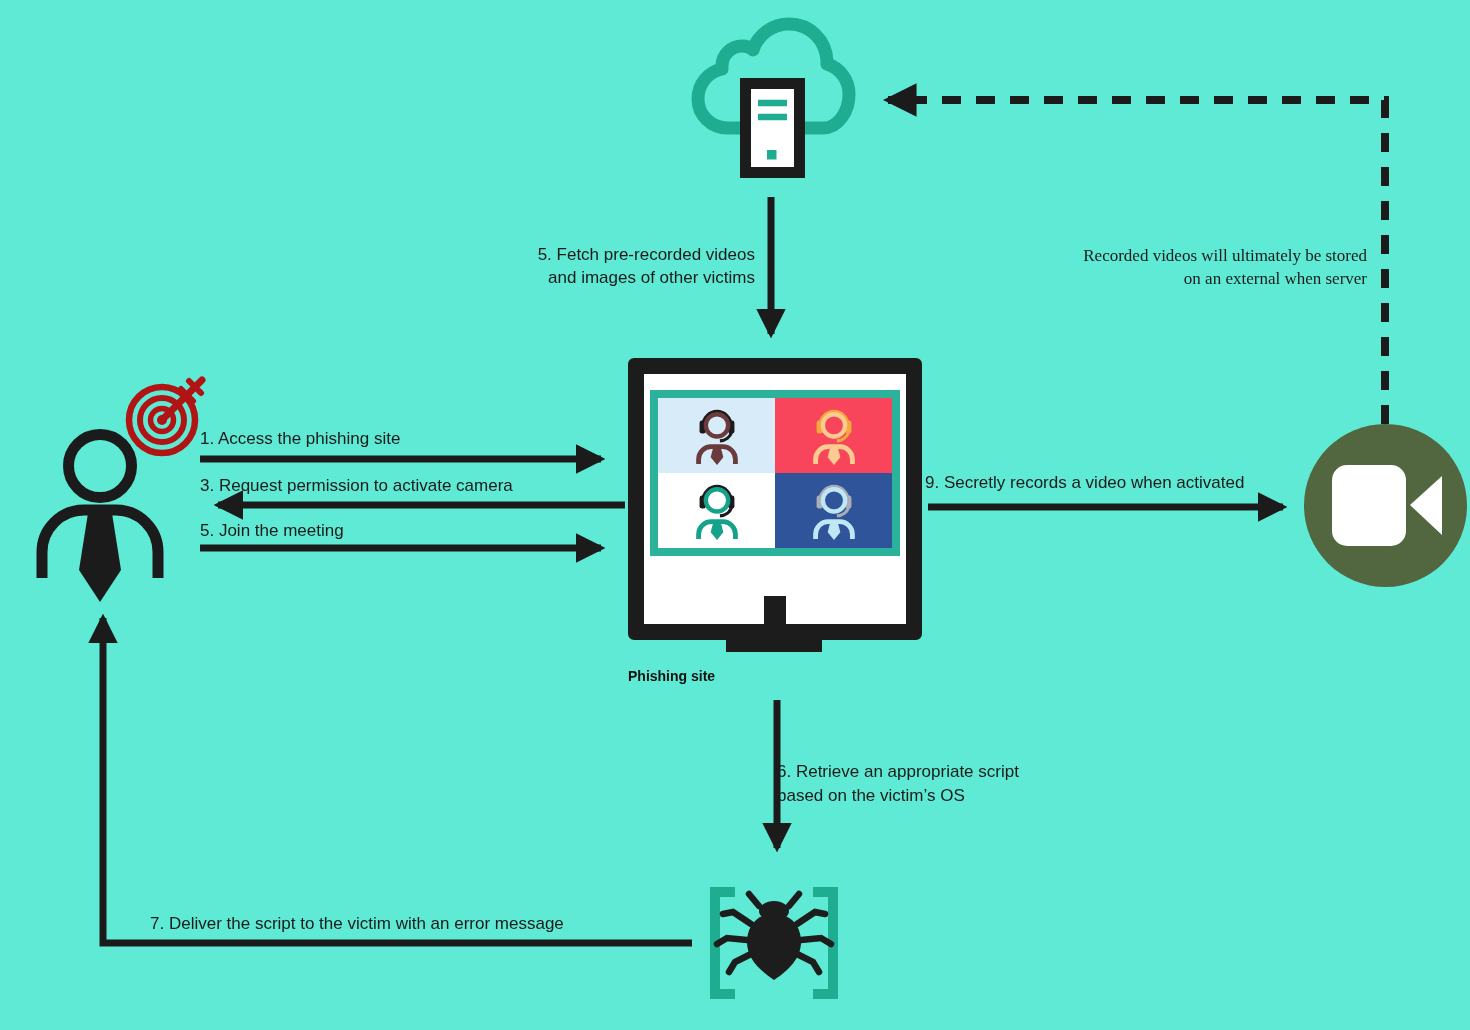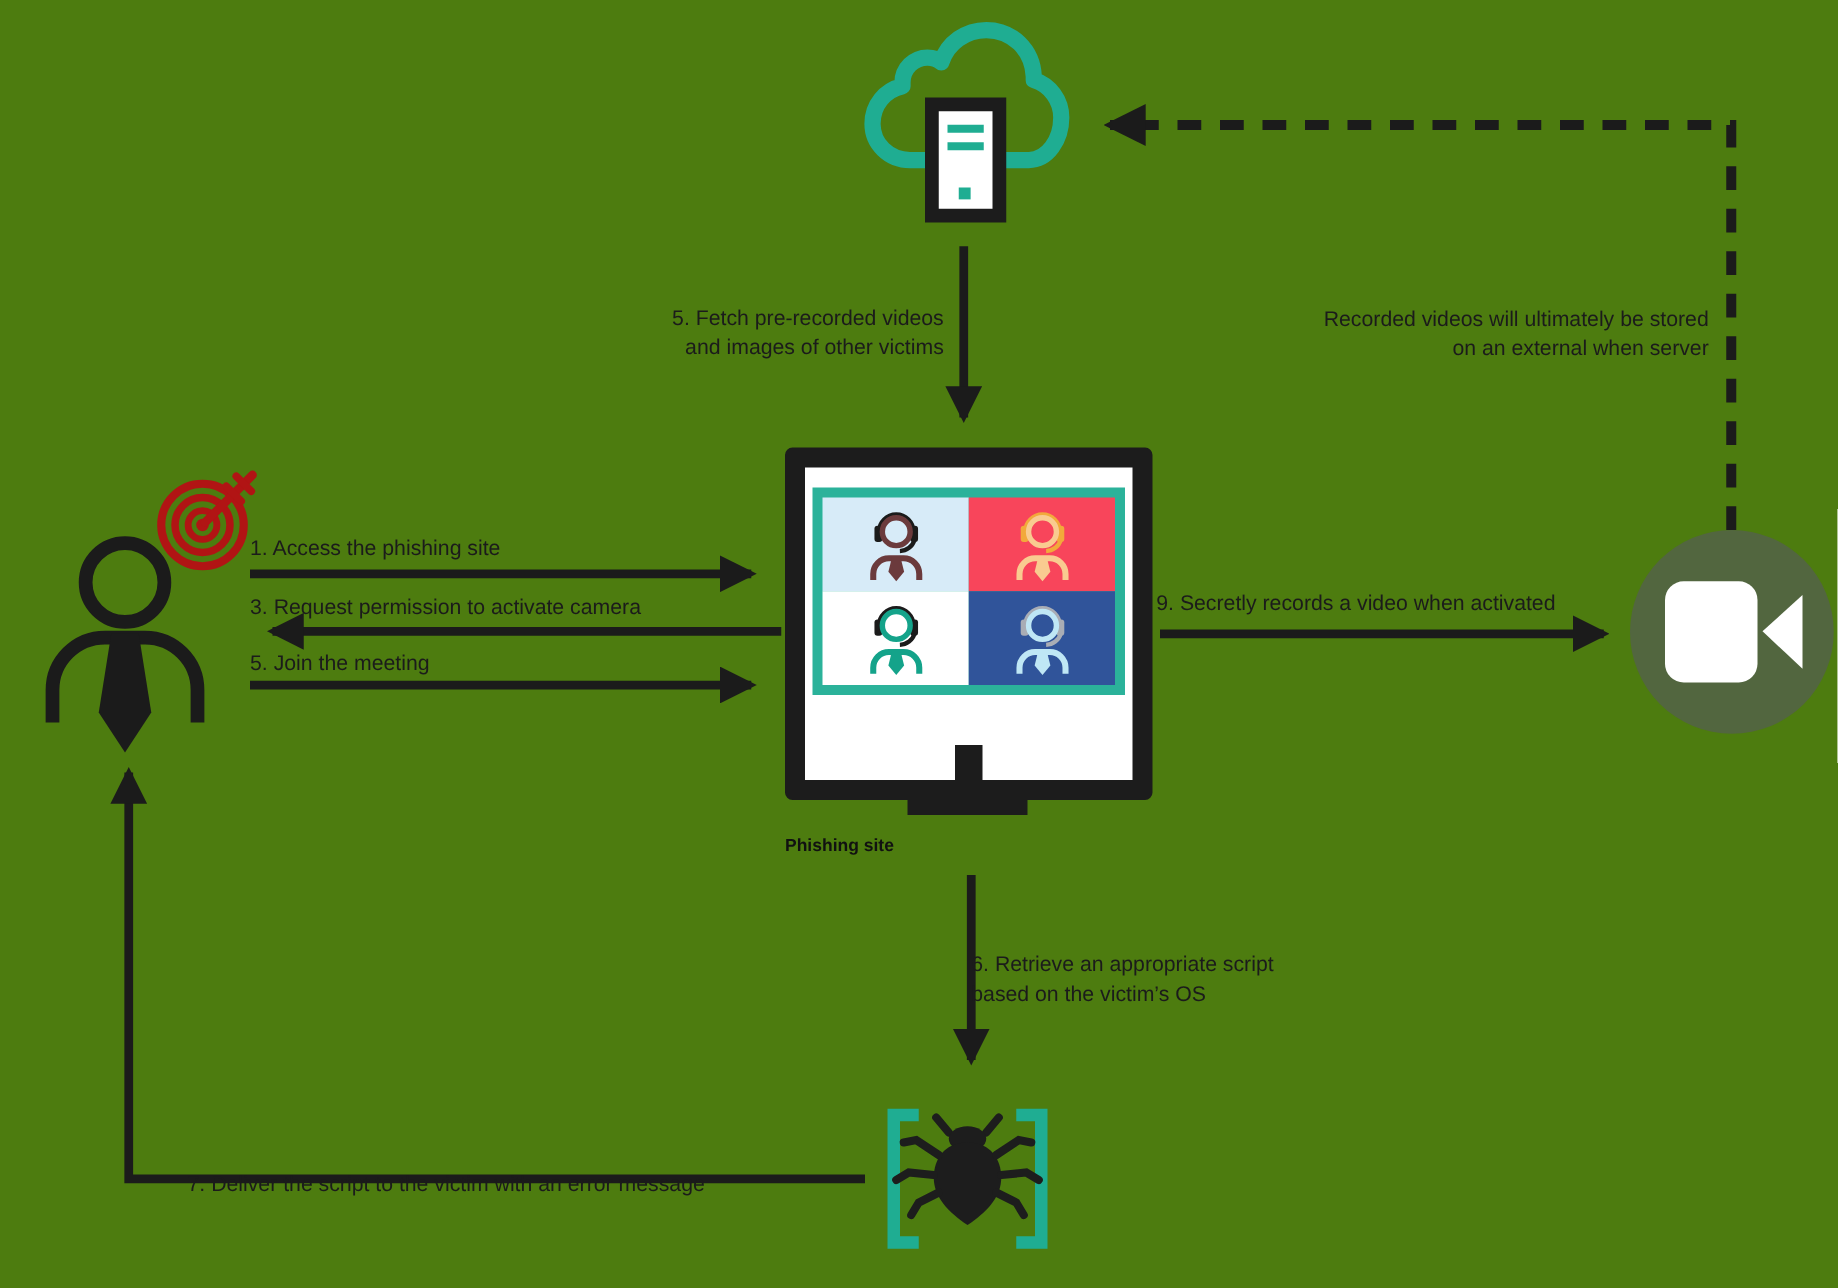--- a/index.html
+++ b/index.html
@@ -1,17 +1,17 @@
 <!DOCTYPE html>
 <html><head>
 <meta charset="utf-8">
 <style>
   html,body{margin:0;padding:0;background:#ffffff;}
   #canvas{
-    position:relative;width:1470px;height:1030px;background:#4d7c0f;overflow:hidden;
+    position:relative;width:1470px;height:1030px;background:#5eead4;overflow:hidden;
     font-family:"Liberation Sans","DejaVu Sans",sans-serif;color:#1b1b1b;
   }
   .abs{position:absolute;}
   .lbl{font-size:17px;line-height:23px;color:#1b1b1b;white-space:nowrap;}
   .center{}
   .right{text-align:right;}
   .overlay{position:absolute;left:0;top:0;pointer-events:none;}
   
   .monitor{
     position:absolute;left:628px;top:358px;width:250px;height:208px;
@@ -143,32 +143,32 @@
       <polyline points="98,54 118,52 128,58" fill="none"></polyline>
       <polyline points="94,68 110,76 116,86" fill="none"></polyline>
     </g>
   </svg>
 
   <div class="abs lbl right" style="right:715px;top:243px;">
     <div>5. Fetch pre-recorded videos</div>
     <div>and images of other victims</div>
   </div>
 
-  <div class="abs lbl right" style="right:103px;top:244px;">
+  <div class="abs lbl right" style="right:103px;top:244px;font-family:Liberation Serif, serif;">
     <div>Recorded videos will ultimately be stored</div>
     <div>on an external when server</div>
   </div>
 
   <div class="abs lbl center" style="left:200px;top:427px;width:420px;">1. Access the phishing site</div>
   <div class="abs lbl center" style="left:200px;top:474px;width:430px;">3. Request permission to activate camera</div>
   <div class="abs lbl center" style="left:200px;top:519px;width:420px;">5. Join the meeting</div>
   <div class="abs lbl center" style="left:925px;top:471px;width:375px;">9. Secretly records a video when activated</div>
 
   <div class="abs lbl center" style="left:777px;top:760px;width:300px;line-height:24px;">
     <div>6. Retrieve an appropriate script</div>
     <div>based on the victim’s OS</div>
   </div>
 
-  <div class="abs lbl center" style="left:150px;top:912px;width:560px;margin-top:24px;">7. Deliver the script to the victim with an error message</div>
+  <div class="abs lbl center" style="left:150px;top:912px;width:560px;">7. Deliver the script to the victim with an error message</div>
 
   <div class="abs title center" style="left:628px;top:668px;width:298px;">Phishing site</div>
 
 </div>
 
 </body></html>

